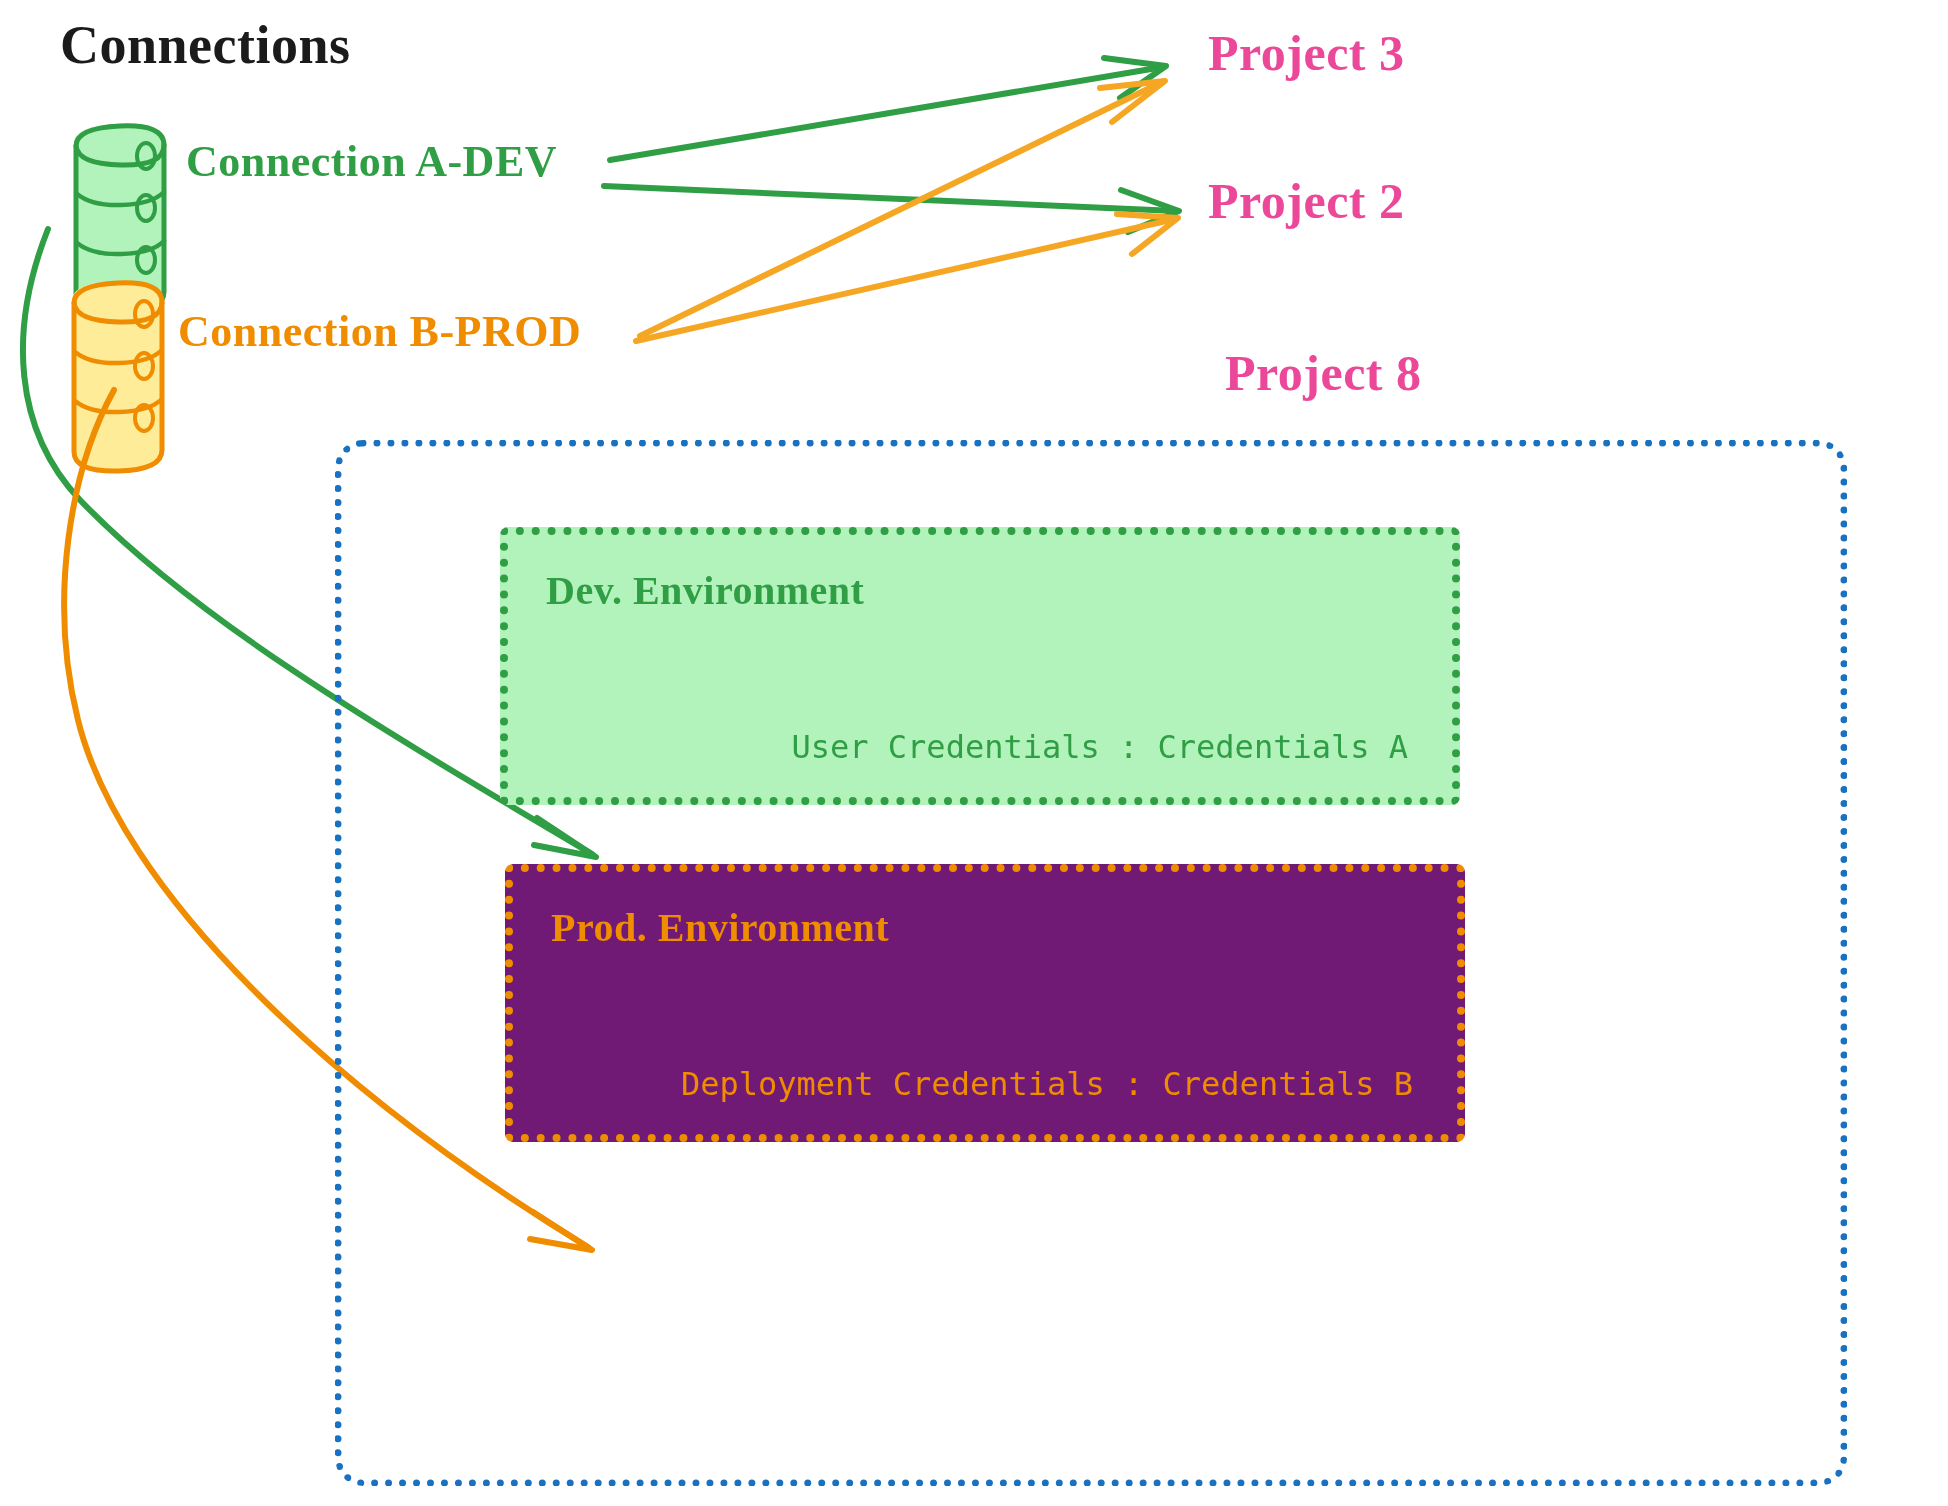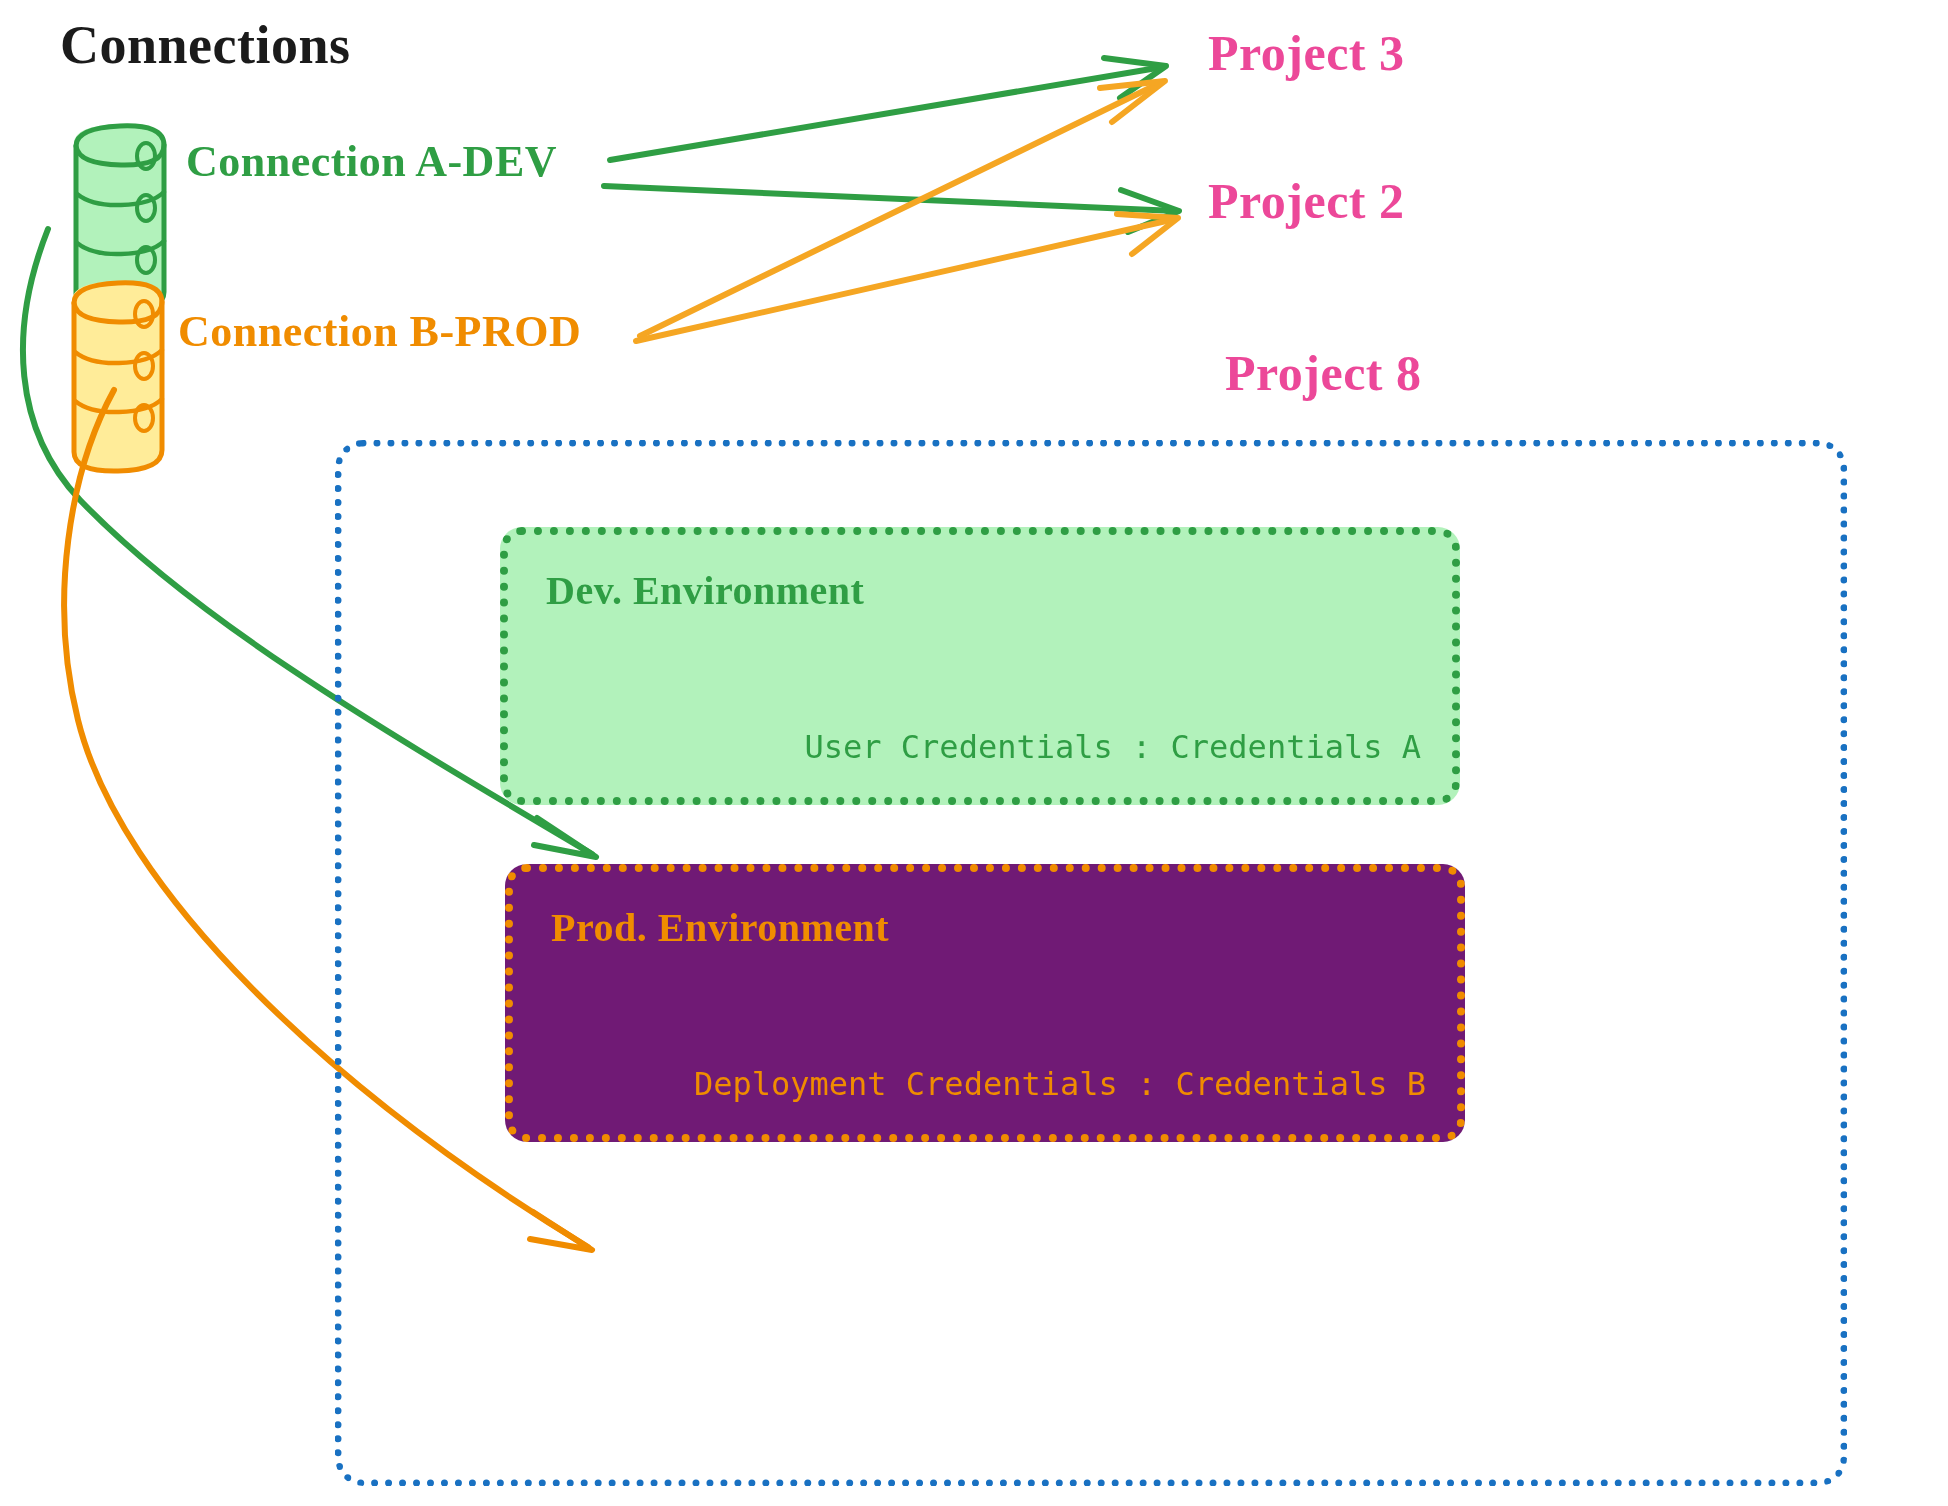--- a/index.html
+++ b/index.html
@@ -77,21 +77,21 @@
     border: 7px dotted #1971c2;
     border-radius: 28px;
     box-sizing: border-box;
     background: transparent;
   }
 
   
   .env-box {
     position: absolute;
     box-sizing: border-box;
-    border-radius: 22px;
+    border-radius: 8px;
   }
   #dev-env-box {
     left: 500px;
     top: 527px;
     width: 960px;
     height: 278px;
     background: #b2f2bb;
     border: 8px dotted #2f9e44;
   }
   #prod-env-box {
@@ -109,21 +109,21 @@
     top: 36px;
     font-size: 40px;
     line-height: 1;
     white-space: nowrap;
   }
   #dev-env-title { color: #2f9e44; }
   #prod-env-title { color: #f08c00; }
 
   .env-cred {
     position: absolute;
-    right: 31px;
+    right: 44px;
     bottom: 34px;
     font-size: 32px;
     line-height: 1;
     white-space: nowrap;
     text-align: center;
   }
   #dev-env-cred { color: #2f9e44; }
   #prod-env-cred { color: #f08c00; }
 </style>
 </head>

